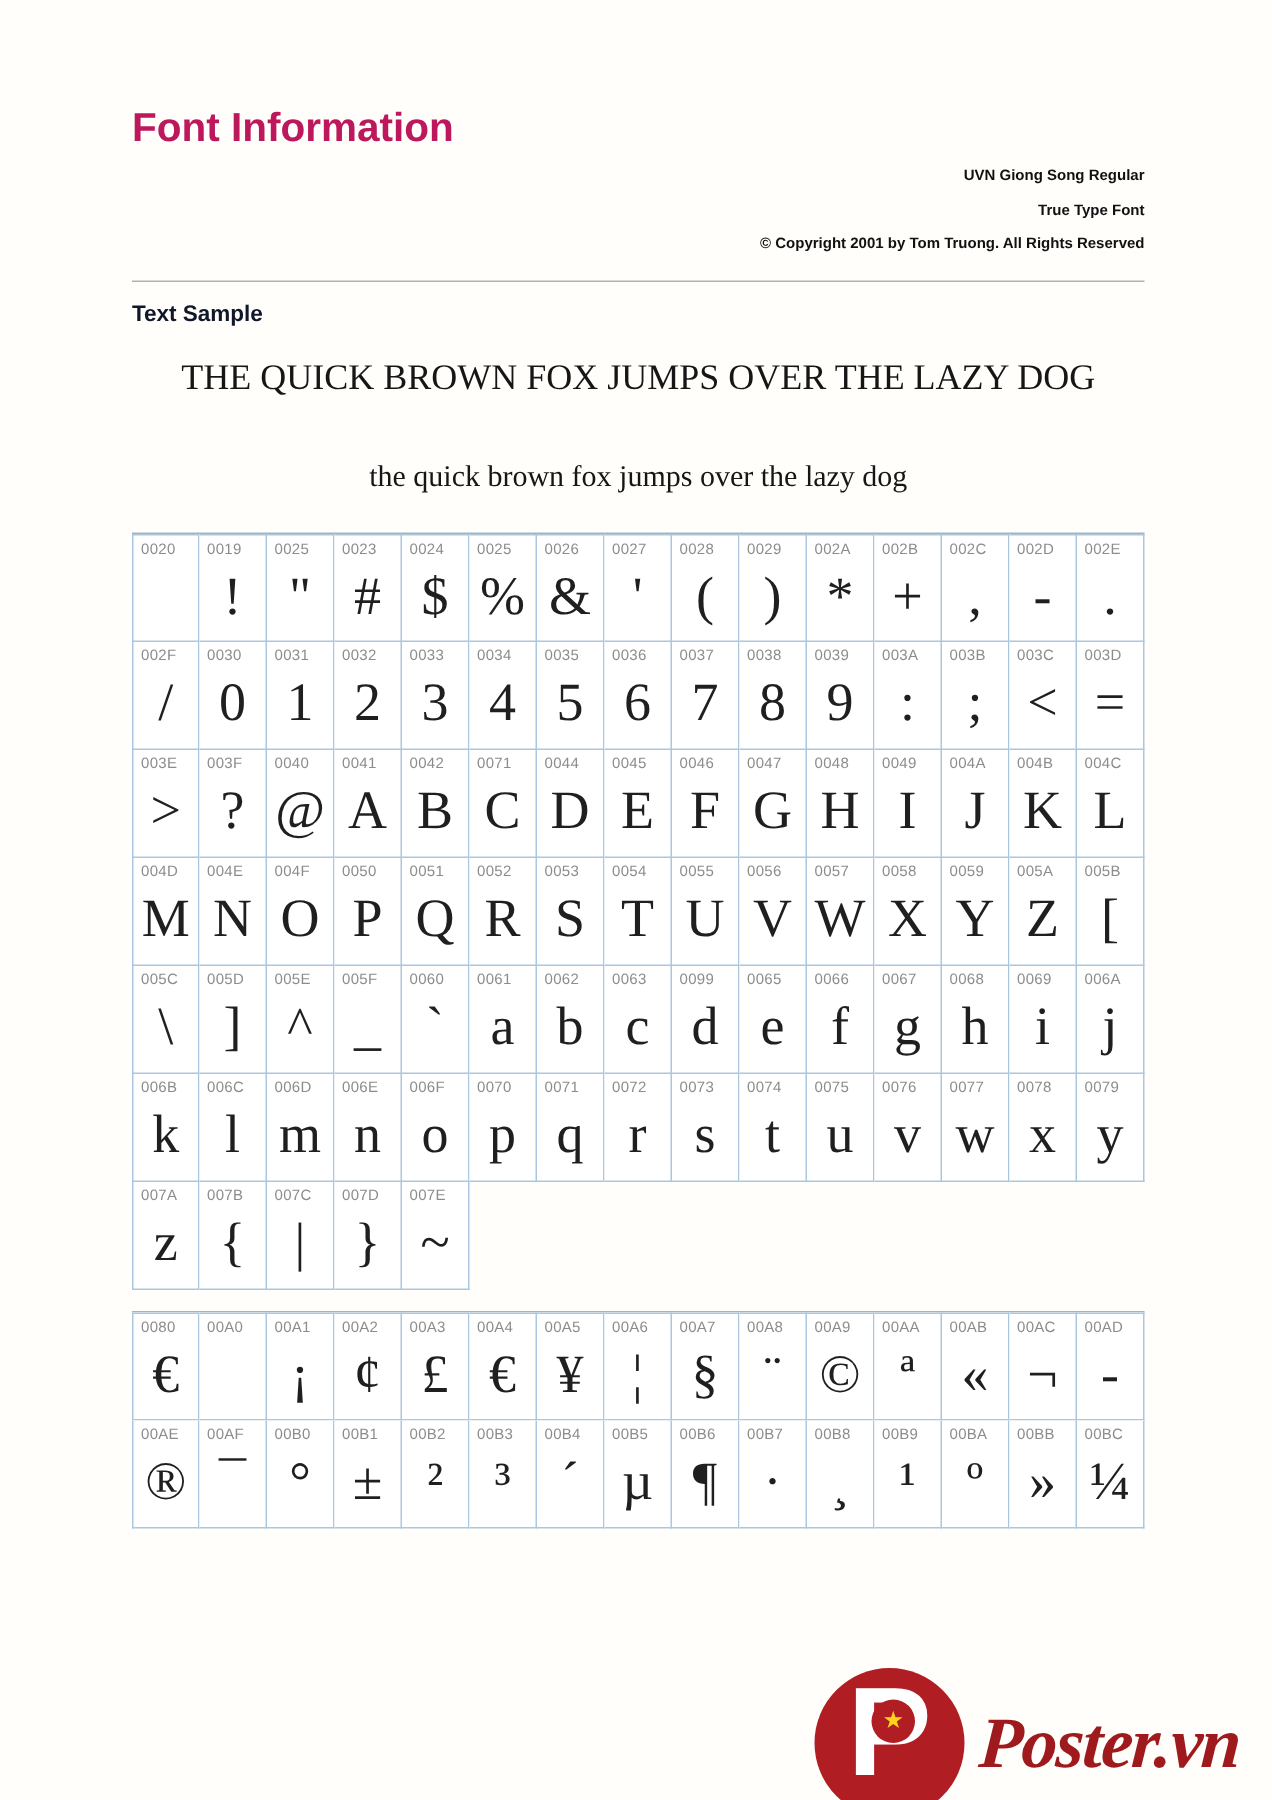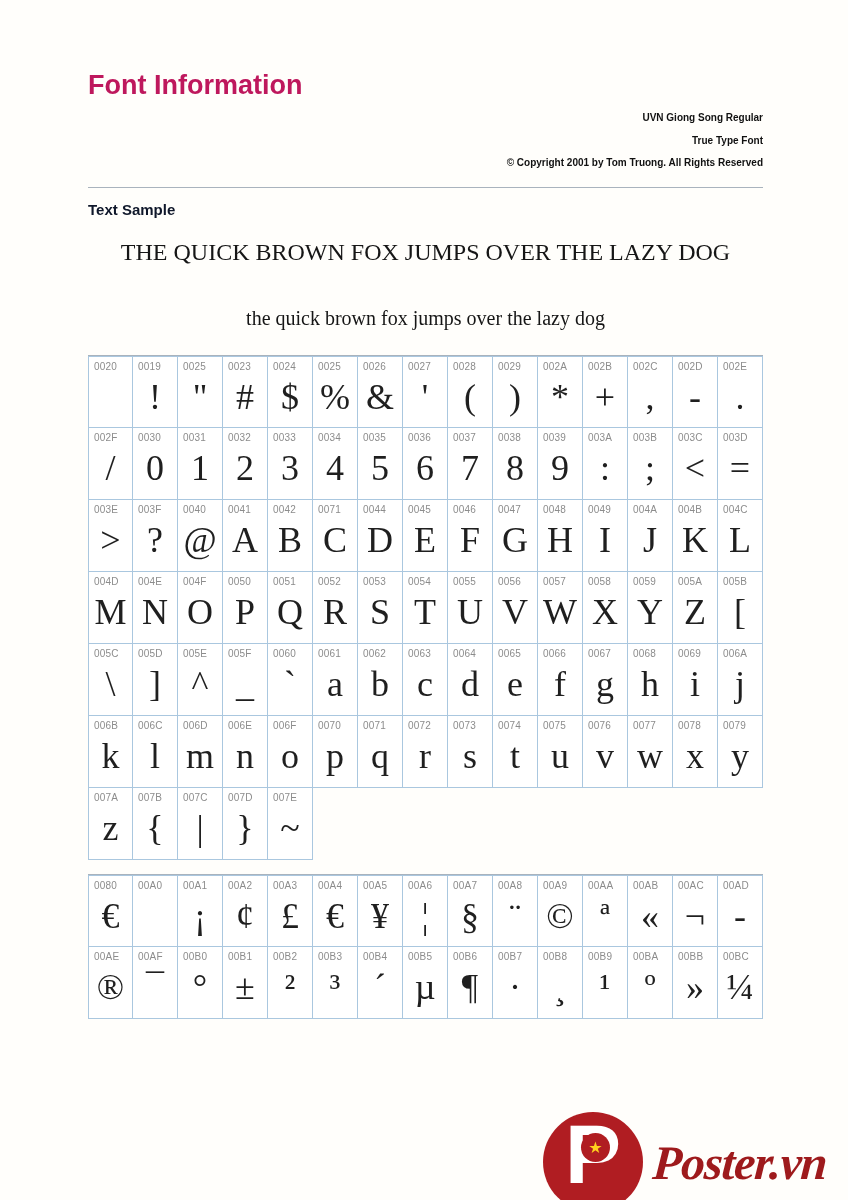--- a/index.html
+++ b/index.html
@@ -365,21 +365,21 @@
       </div>
       <div class="cell">
         <div class="code">0062</div>
         <div class="glyph">b</div>
       </div>
       <div class="cell">
         <div class="code">0063</div>
         <div class="glyph">c</div>
       </div>
       <div class="cell">
-        <div class="code">0064</div>
+        <div class="code">0099</div>
         <div class="glyph">d</div>
       </div>
       <div class="cell">
         <div class="code">0065</div>
         <div class="glyph">e</div>
       </div>
       <div class="cell">
         <div class="code">0066</div>
         <div class="glyph">f</div>
       </div>

